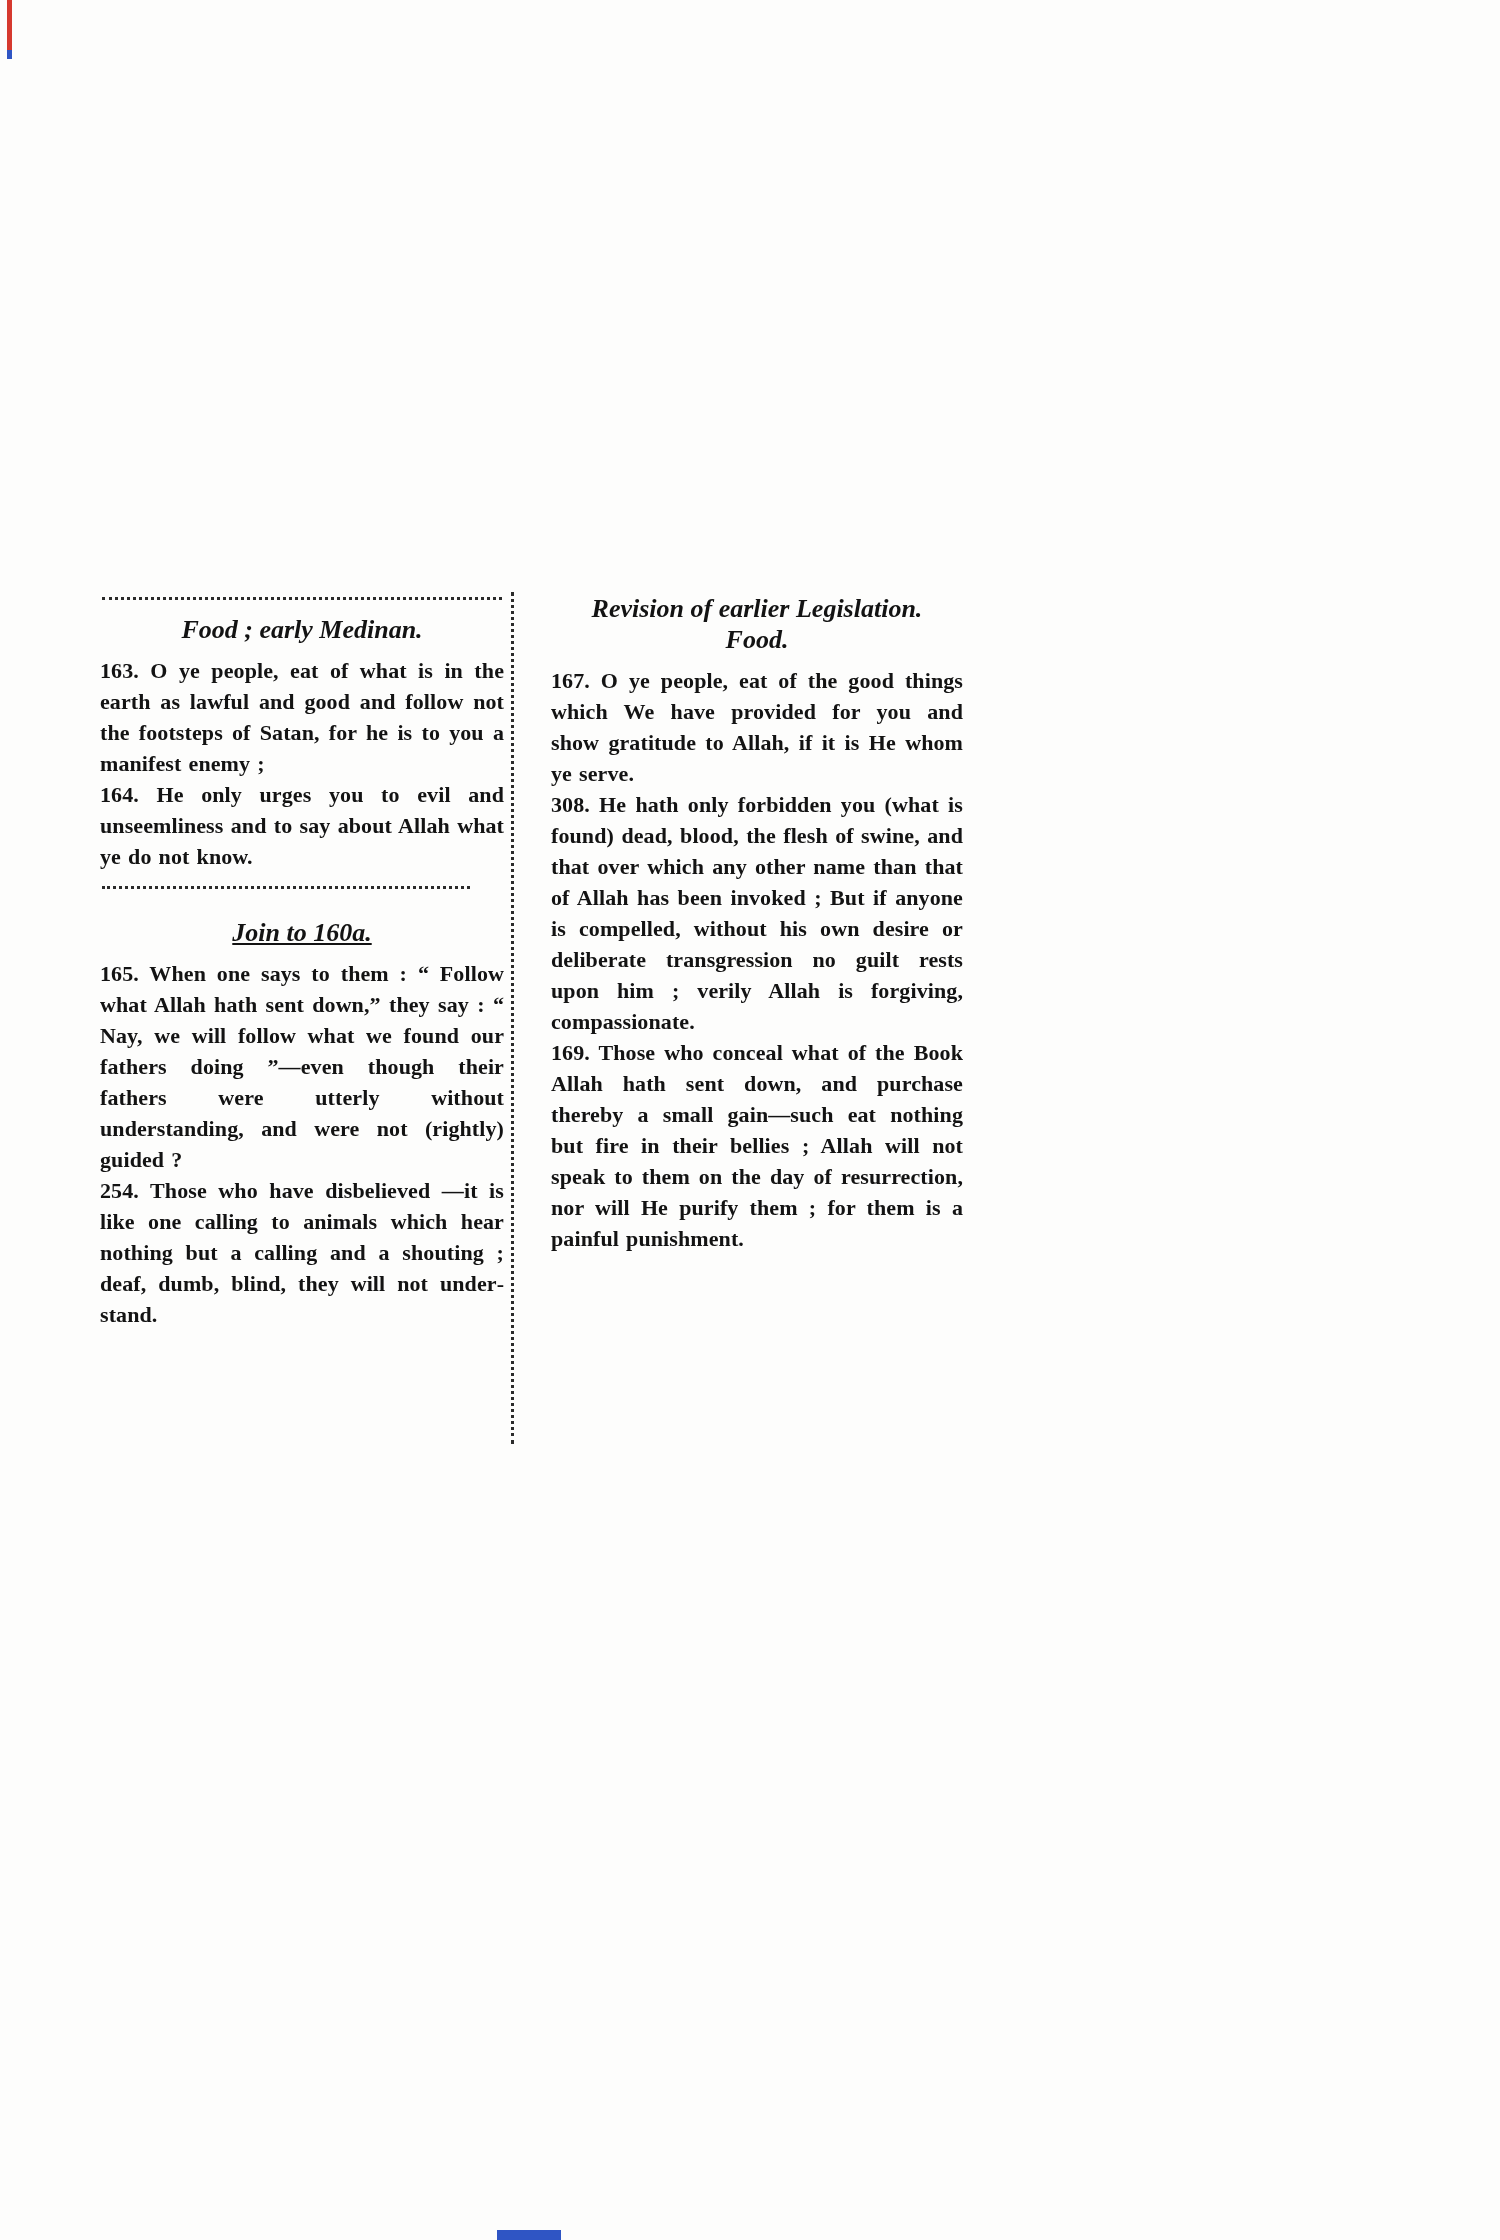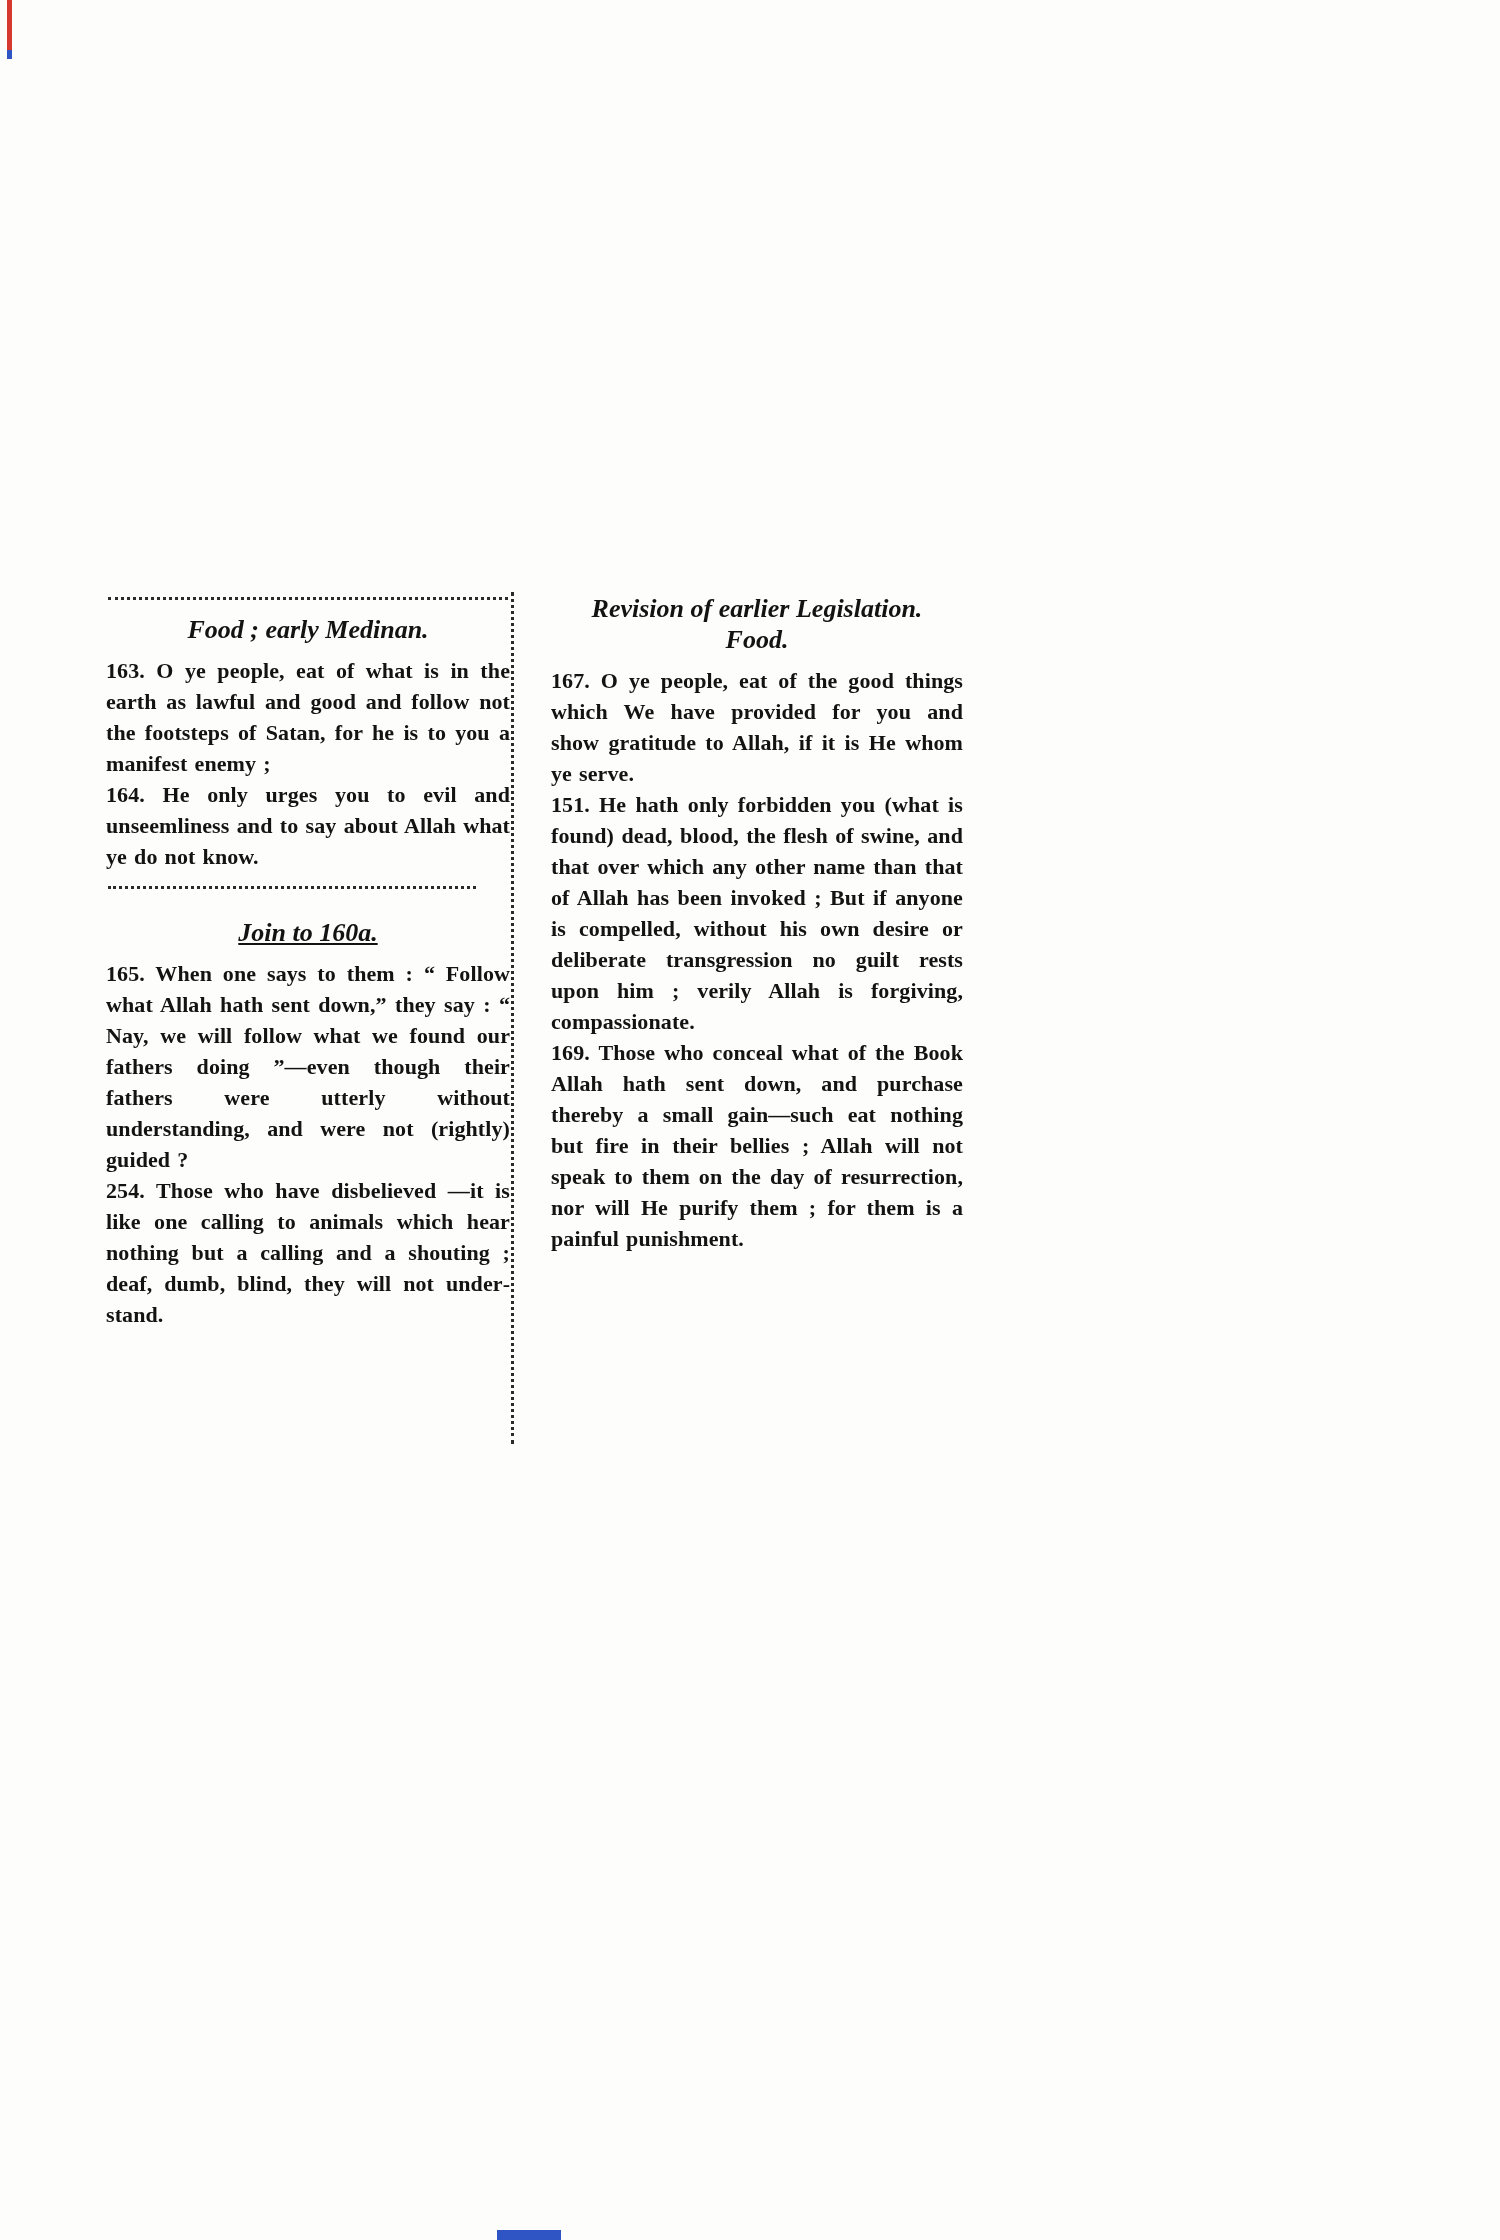--- a/index.html
+++ b/index.html
@@ -15,21 +15,21 @@
     background: #fdfdfc;
     overflow: hidden;
     font-family: "Liberation Serif", "DejaVu Serif", serif;
     color: #131313;
   }
   .col {
     position: absolute;
     top: 585px;
   }
   .col-left {
-    left: 106px;
+    left: 100px;
     width: 404px;
   }
   .col-right {
     left: 524px;
     width: 412px;
     margin-left: 27px;
   }
   .heading {
     font-size: 26px;
     font-weight: bold;
@@ -121,17 +121,17 @@
     <p class="para para-first">165. When one says to them : “ Follow what Allah hath sent down,” they say :  “ Nay, we will follow what we found our fathers doing ”—even though their fathers were utterly without understanding, and were not (rightly) guided ?</p>
     <p class="para">254. Those who have disbelieved —it is like one calling to animals which hear nothing but a calling and a shouting ;  deaf, dumb, blind, they will not under­stand.</p>
   </div>
 
   <div class="divider"></div>
 
   <div class="col col-right">
     <h2 class="heading heading-first">Revision of earlier Legislation.</h2>
     <h2 class="heading">Food.</h2>
     <p class="para para-first">167. O ye people, eat of the good things which We have provided for you and show gratitude to Allah, if it is He whom ye serve.</p>
-    <p class="para">151. He hath only forbidden you (what is found) dead, blood, the flesh of swine, and that over which any other name than that of Allah has been invoked ; But if anyone is compelled, without his own desire or deliberate transgression no guilt rests upon him ;  verily Allah is forgiving, compassionate.</p>
+    <p class="para">308. He hath only forbidden you (what is found) dead, blood, the flesh of swine, and that over which any other name than that of Allah has been invoked ; But if anyone is compelled, without his own desire or deliberate transgression no guilt rests upon him ;  verily Allah is forgiving, compassionate.</p>
     <p class="para">169. Those who conceal what of the Book Allah hath sent down, and purchase thereby a small gain—such eat nothing but fire in their bellies ;  Allah will not speak to them on the day of resurrection, nor will He purify them ;  for them is a painful punishment.</p>
   </div>
 
 </div>
 
 </body></html>

